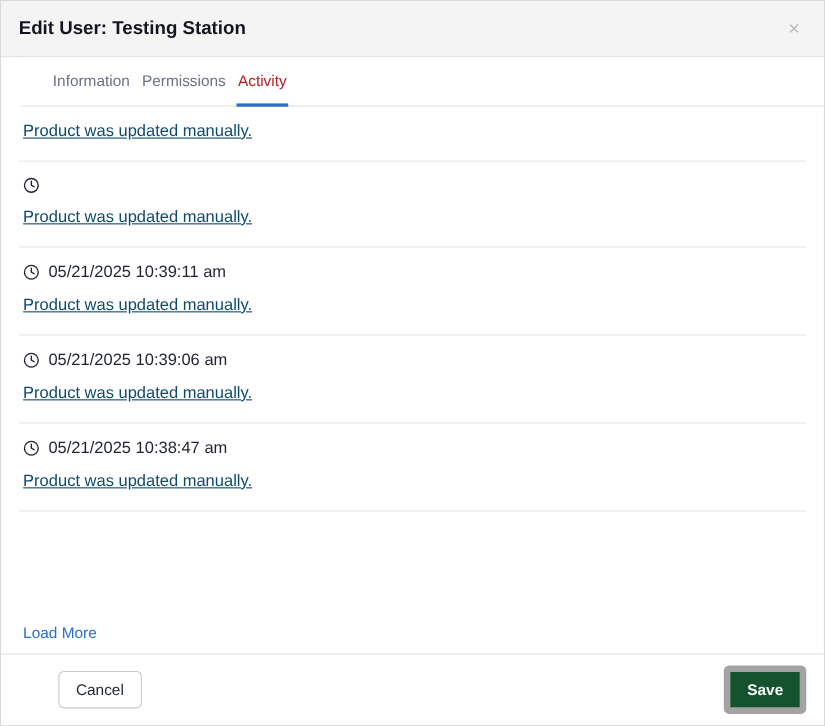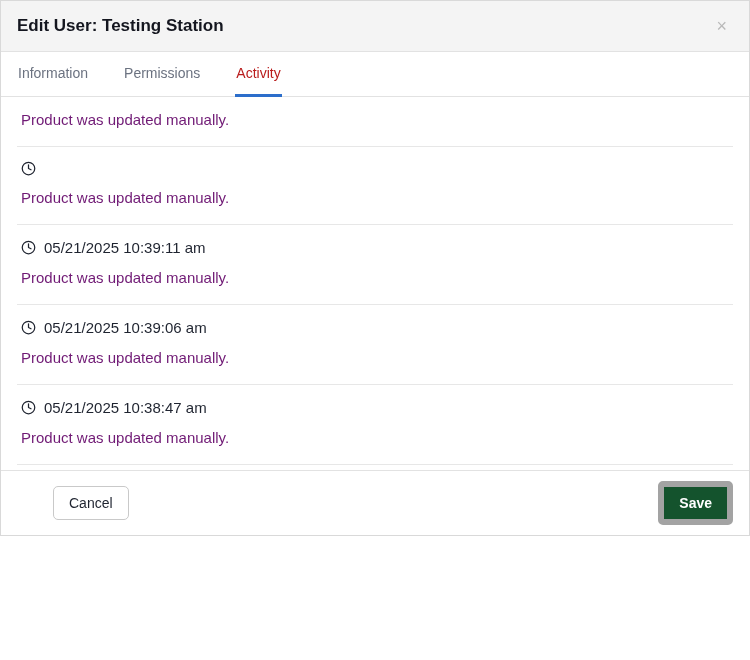--- a/index.html
+++ b/index.html
@@ -4,21 +4,21 @@
 <style>
   * { box-sizing: border-box; margin: 0; padding: 0; }
   html, body { width: 750px; height: 660px; }
   body {
     font-family: "Liberation Sans", sans-serif;
     background: #ffffff;
     color: #1f2430;
   }
   .modal {
     width: 750px;
-    height: 536px;
+    height: 660px;
     display: flex;
     flex-direction: column;
     background: #ffffff;
     border: 1px solid #d9d9d9;
   }
   
   .modal-header {
     background: #f4f4f4;
     border-bottom: 1px solid #e2e2e2;
     padding: 14px 16px;
@@ -37,25 +37,26 @@
     border: none;
     color: #b9b9b9;
     font-size: 18px;
     line-height: 1;
     cursor: pointer;
     padding: 2px 6px;
   }
   
   .tab-bar {
     display: flex;
-    gap: 34px;
-    padding: 0 16px;
+    gap: 9px;
+    padding: 0 28px;
     border-bottom: 1px solid #e2e2e2;
     background: #ffffff;
     flex: 0 0 auto;
+    margin-left: 18px;
   }
   .tab {
     font-size: 14px;
     color: #6b7280;
     padding: 13px 1px;
     border: none;
     background: none;
     cursor: pointer;
     border-bottom: 3px solid transparent;
     margin-bottom: -1px;
@@ -83,21 +84,22 @@
     font-size: 15px;
     color: #1f2430;
     margin-bottom: 13px;
   }
   .clock {
     display: inline-flex;
     color: #1f2430;
   }
   .entry-msg {
     font-size: 15px;
-    color: #701a75;
+    color: #0c4a6e;
+    text-decoration: underline;
   }
   .load-more {
     margin-top: 100px;
     margin-bottom: 18px;
     align-self: flex-start;
     background: none;
     border: none;
     color: #2c6ecb;
     font-size: 14px;
     cursor: pointer;

